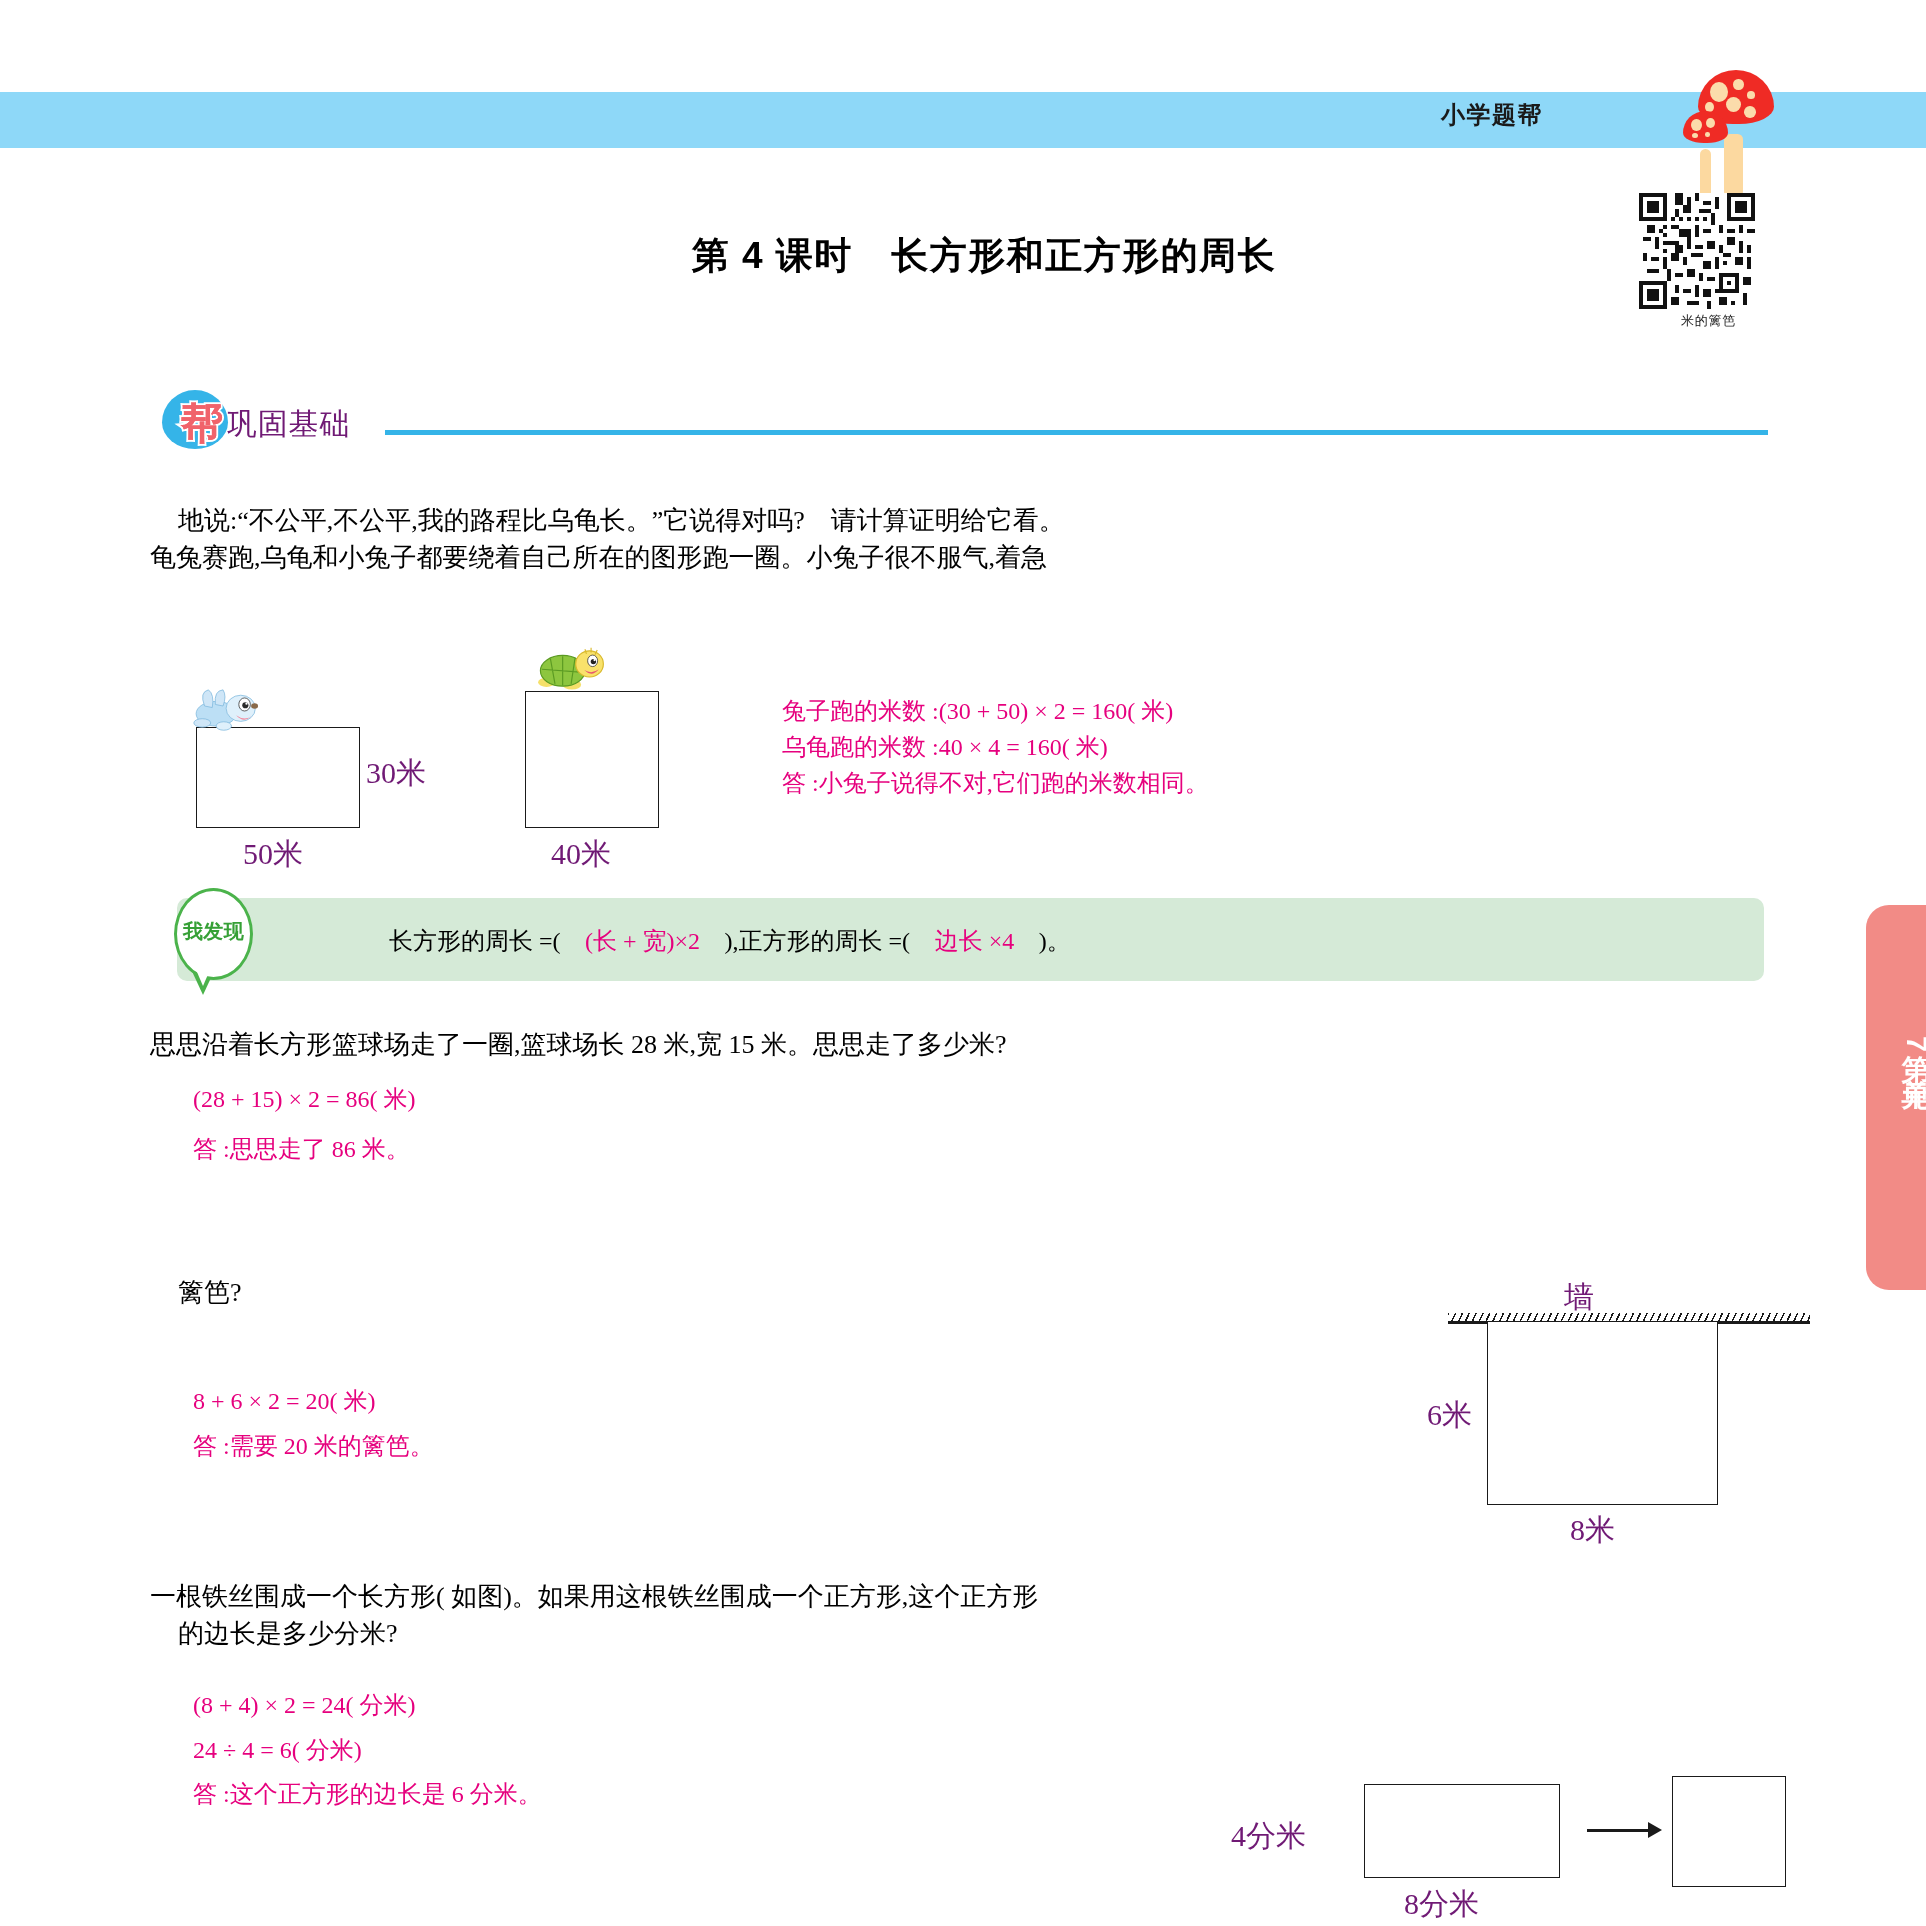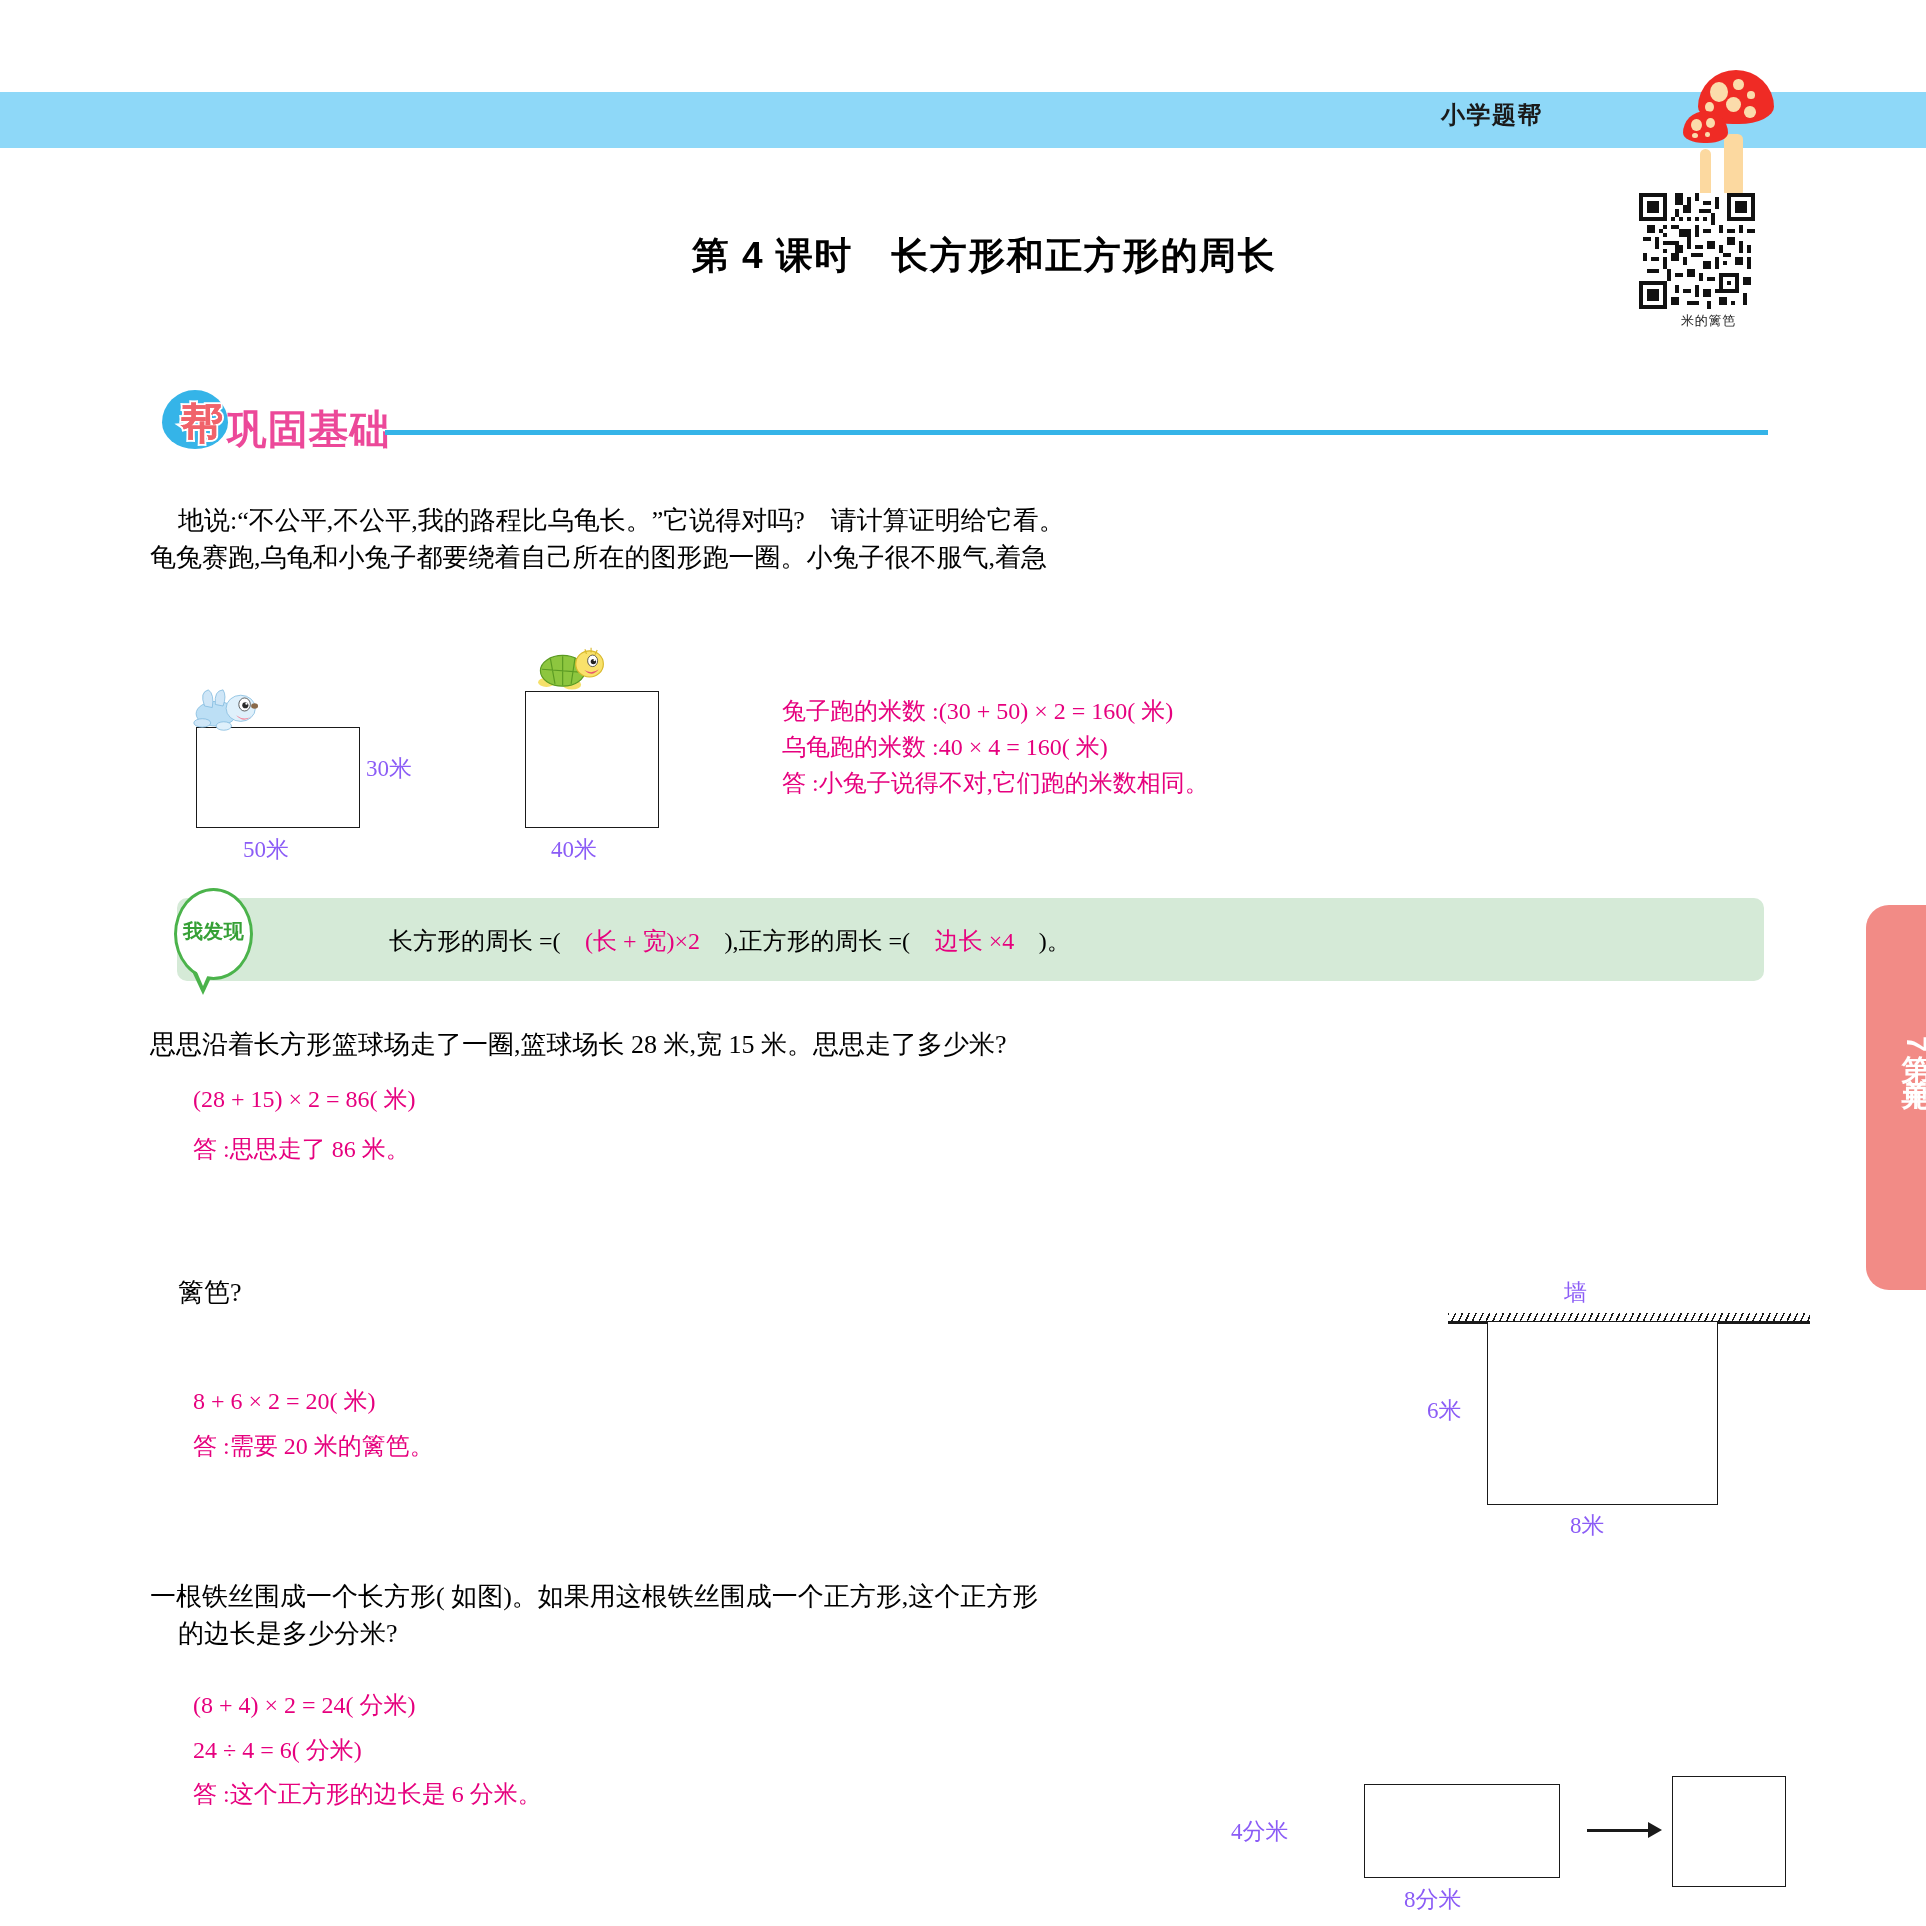--- a/index.html
+++ b/index.html
@@ -88,24 +88,24 @@
     position: absolute; left: 18.5px; top: 14.6px;
     font-family: "Liberation Sans", sans-serif;
     font-weight: bold;
     font-size: 43px;
     line-height: 1;
     color: #f0636b;
   }
   .sh-text {
     position: absolute; left: 65px; top: 22.3px;
     font-family: "Liberation Sans", sans-serif;
-    font-weight: bold;
-    font-size: 40px;
+    font-weight: normal;
+    font-size: 30px;
     line-height: 1;
-    color: #ec4899;
+    color: #701a75;
     letter-spacing: 0.8px;
   }
   .sh-rule {
     position: absolute;
     left: 223px; top: 43px;
     height: 5px;
     background: #35b4e8;
   }
 
   
@@ -117,21 +117,21 @@
   .ans {
     color: #e6007e;
     font-size: 24px;
     line-height: 1.5;
     font-family: Liberation Serif, serif;
     white-space: nowrap;
   }
 
   
   .fig-rect { position: absolute; border: 1.9px solid #1a1a1a; background: #fff; }
-  .fig-label { position: absolute; font-size: 23px; color: #8b5cf6; white-space: nowrap; }
+  .fig-label { position: absolute; font-size: 30px; color: #701a75; white-space: nowrap; }
 
   
   .sprite { position: absolute; }
 
   
   #discover-panel {
     position: absolute;
     left: 177px; top: 898px;
     width: 1587px; height: 83px;
     background: #d5ead7;

